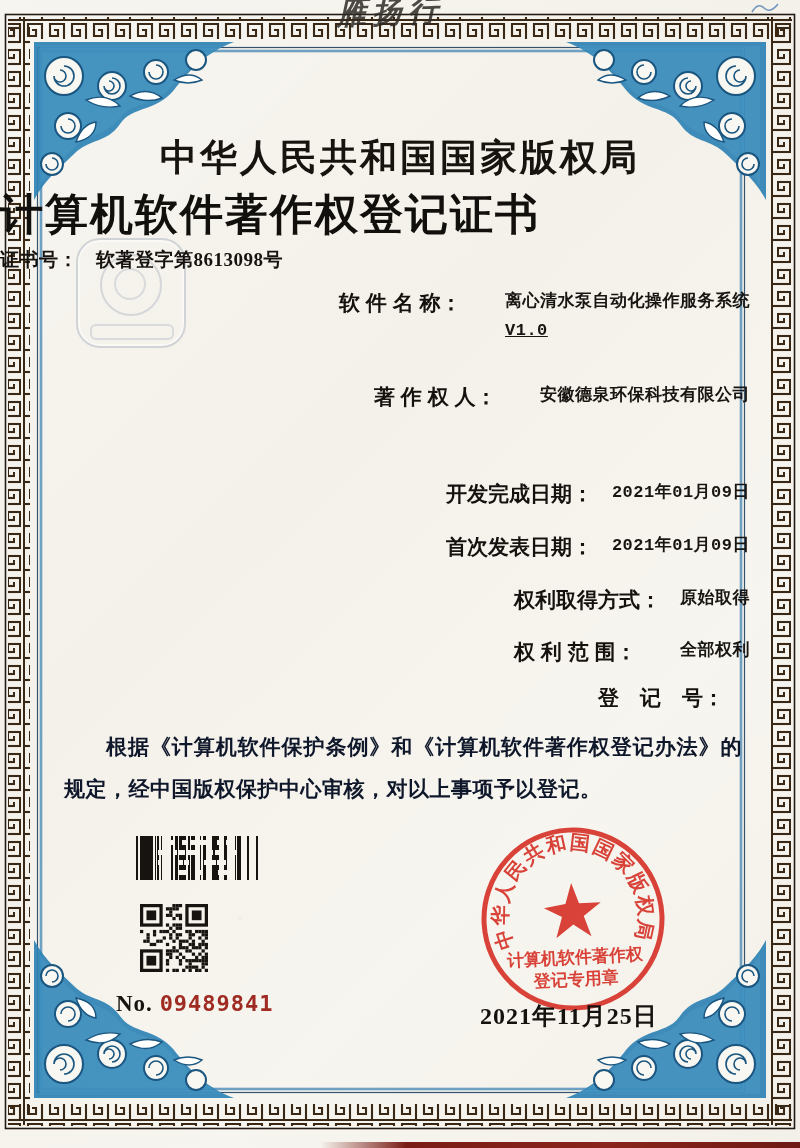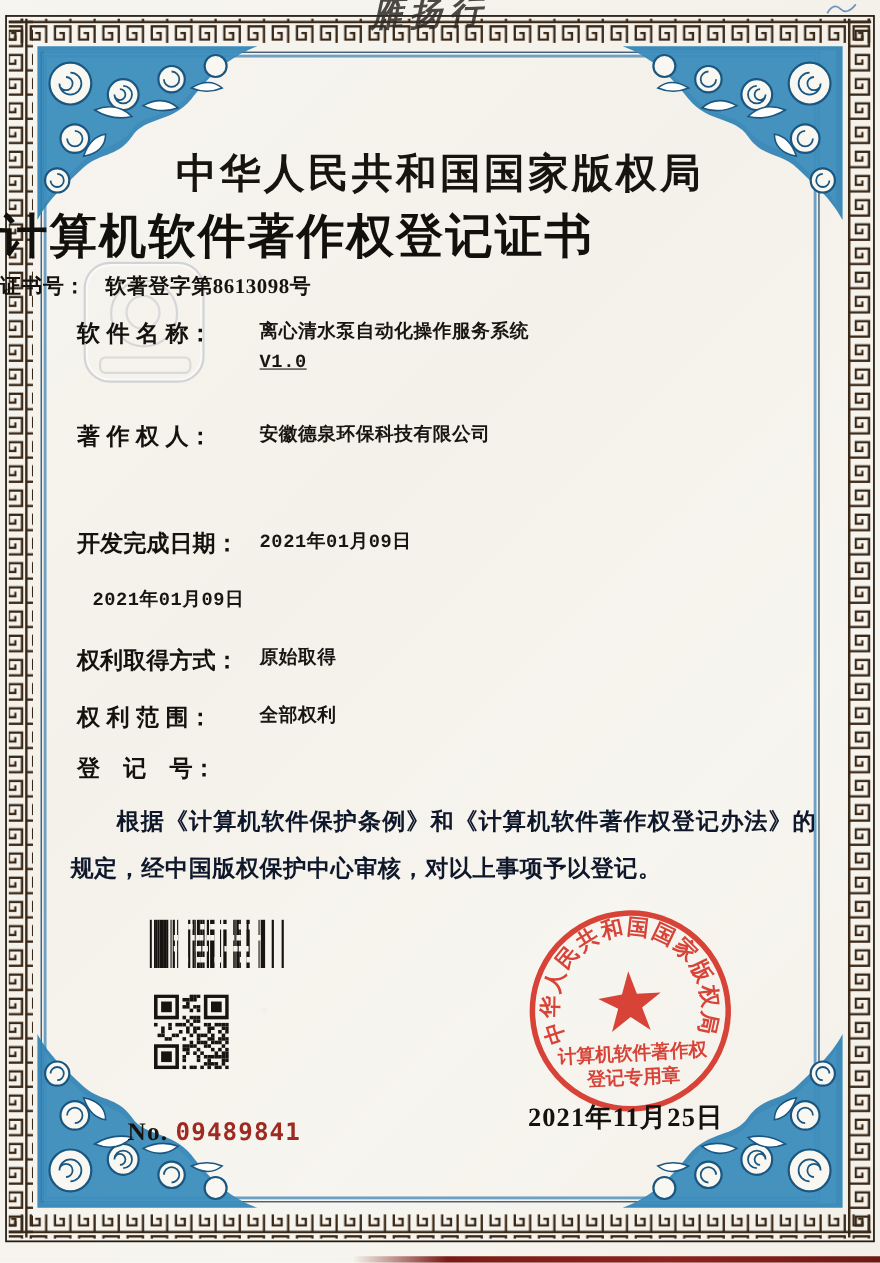--- a/index.html
+++ b/index.html
@@ -43,35 +43,35 @@
   }
   .cert-title{
     left:0;top:186px;width:800px;
     font-size:43px;font-weight:800;letter-spacing:2px;color:#12100d;
   }
   .certno{
     left:0px;top:247px;width:740px;text-align:left;
     font-size:19px;font-weight:700;letter-spacing:.5px;color:#15120f;
   }
   .certno .gap{display:inline-block;width:18px;}
-  .row{left:70px;width:680px;display:flex;align-items:flex-start;}
+  .row{left:70px;width:680px;display:flex;align-items:flex-start;justify-content:flex-end;}
   .row .lab{
     width:152px;flex:0 0 152px;font-family:"Liberation Sans","DejaVu Sans",sans-serif;
     font-weight:700;font-size:21px;letter-spacing:0px;color:#14110e;white-space:nowrap;
   }
   .row .val{
     margin-left:14px;font-size:17px;font-weight:600;color:#181512;letter-spacing:.5px;
   }
   .val .sub{display:block;margin-top:9px;font-family:"Liberation Mono","DejaVu Sans Mono",monospace;font-weight:700;text-decoration:underline;}
   .mono{font-family:"Liberation Mono","DejaVu Sans Mono",monospace;}
   .statement{
     left:64px;top:726px;width:678px;font-size:21px;line-height:42px;
     text-indent:2em;text-align:justify;font-weight:600;color:#0f172a;letter-spacing:.5px;
   }
-  .serial{left:116px;top:991px;font-size:23px;font-weight:700;color:#17130f;letter-spacing:1px;margin-top:25px;}
+  .serial{left:116px;top:991px;font-size:23px;font-weight:700;color:#17130f;letter-spacing:1px;}
   .serial .num{color:#9e2a22;font-family:"DejaVu Sans Mono","Liberation Mono",monospace;font-size:22px;letter-spacing:1px;font-weight:600;}
   .datestamp{left:480px;top:1000px;font-size:24px;font-weight:700;letter-spacing:1px;color:#14110e;}
   .bottom-edge{
     left:320px;top:1142px;width:480px;height:6px;
     background:linear-gradient(90deg,rgba(122,28,22,0),#7a1c16 18%,#8a241c 60%,#6e1a14);
     border-radius:3px 0 0 3px;
   }
   .corner-squiggle{left:750px;top:0px;width:30px;height:16px;}
 </style>
 </head>
@@ -152,20 +152,21 @@
 </div>
 <div class="abs row" style="top:383px">
   <span class="lab">著 作 权 人：</span>
   <span class="val">安徽德泉环保科技有限公司</span>
 </div>
 <div class="abs row" style="top:480px">
   <span class="lab">开发完成日期：</span>
   <span class="val mono" style="font-weight:700">2021年01月09日</span>
 </div>
 <div class="abs row" style="top:533px">
+  <span class="lab">首次发表日期：</span>
   <span class="val mono" style="font-weight:700">2021年01月09日</span>
 </div>
 <div class="abs row" style="top:586px">
   <span class="lab">权利取得方式：</span>
   <span class="val">原始取得</span>
 </div>
 <div class="abs row" style="top:638px">
   <span class="lab">权 利 范 围：</span>
   <span class="val">全部权利</span>
 </div>

